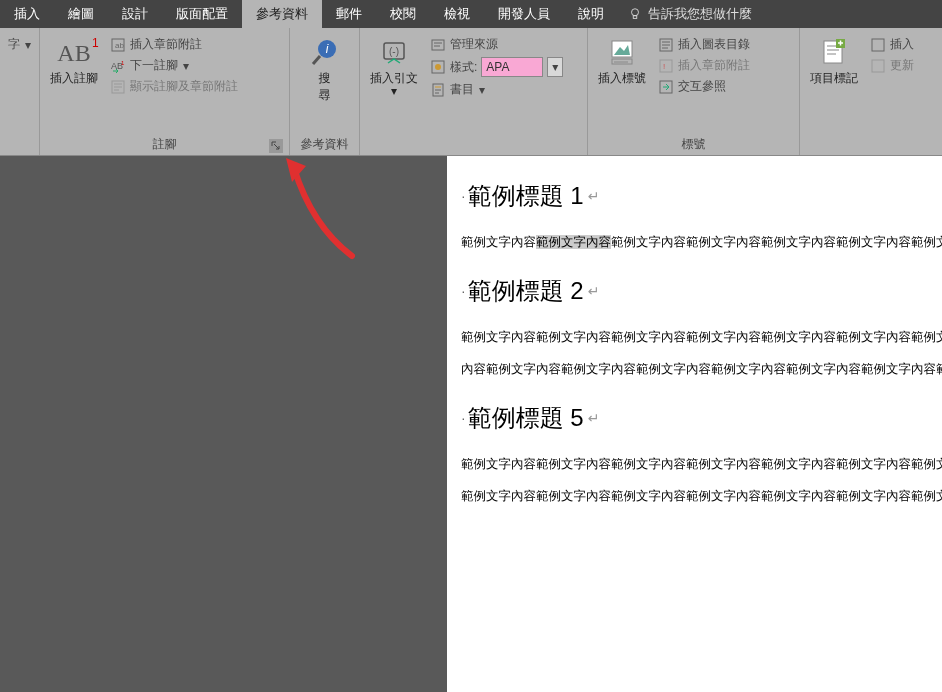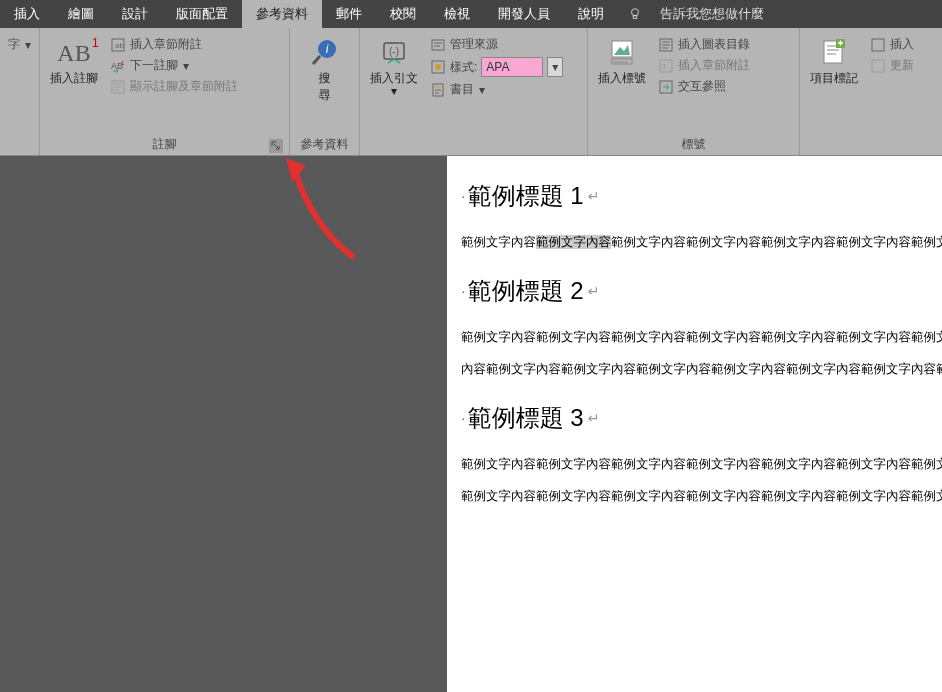--- a/index.html
+++ b/index.html
@@ -21,21 +21,21 @@
       align-items: center;
       cursor: pointer;
     }
     .tab.active {
       background: #B5B5B5;
       color: #222;
     }
     .tell-me {
       display: flex;
       align-items: center;
-      gap: 18px;
+      gap: 6px;
       padding: 0 10px;
       color: #ddd;
     }
     .bulb-icon {
       width: 14px; height: 14px;
       display: inline-block;
     }
     
     
     .ribbon-body {
@@ -436,21 +436,21 @@
       <span>範例標題 2</span>
       <span class="return-char">↵</span>
     </div>
     <div class="body-text">
       <div>範例文字內容範例文字內容範例文字內容範例文字內容範例文字內容範例文字內容範例文字</div>
       <div>內容範例文字內容範例文字內容範例文字內容範例文字內容範例文字內容範例文字內容範例</div>
     </div>
 
     <div class="heading">
       <span class="bullet-dot">·</span>
-      <span>範例標題 3</span>
+      <span>範例標題 5</span>
       <span class="return-char">↵</span>
     </div>
     <div class="body-text">
       <div>範例文字內容範例文字內容範例文字內容範例文字內容範例文字內容範例文字內容範例文字</div>
       <div>範例文字內容範例文字內容範例文字內容範例文字內容範例文字內容範例文字內容範例文字</div>
     </div>
   </div>
 </div>
 
 </body></html>

